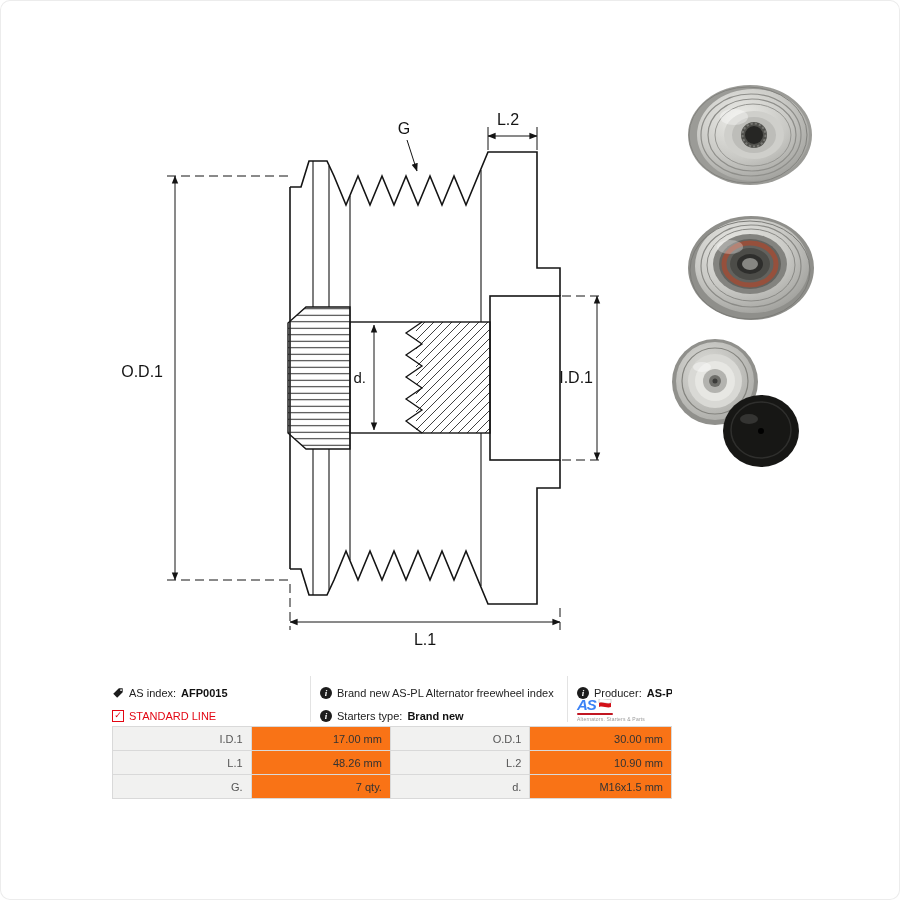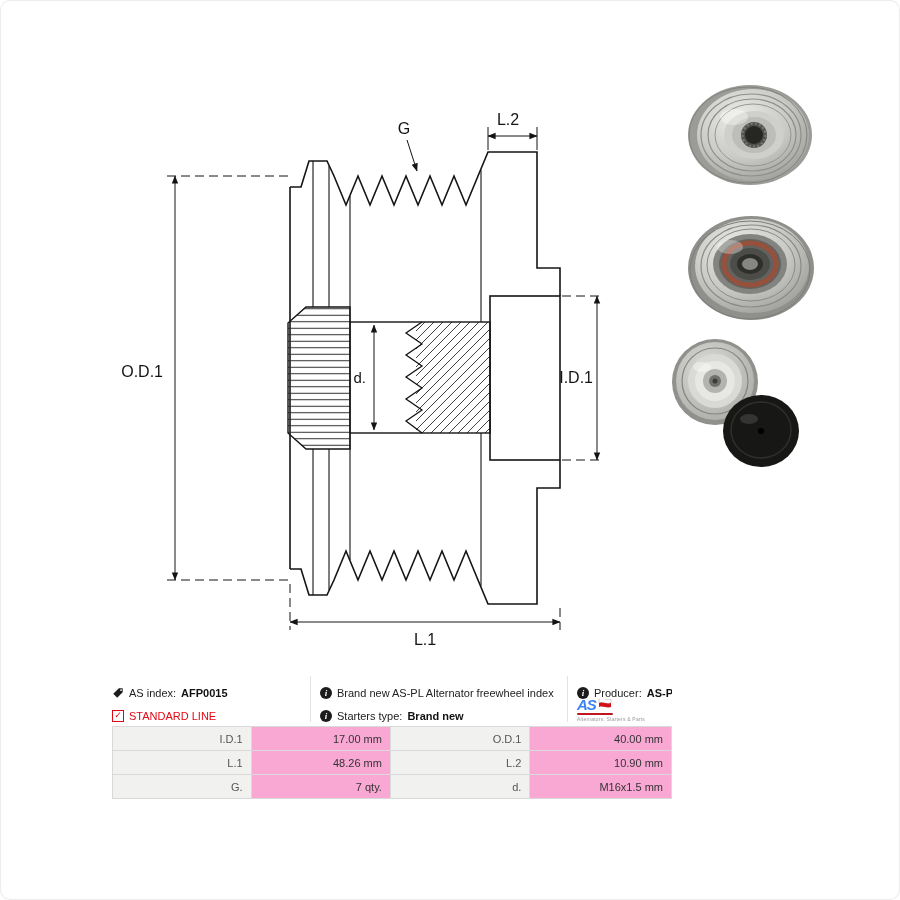--- a/index.html
+++ b/index.html
@@ -25,21 +25,21 @@
   .logo{position:relative;line-height:1}
   .logo-top{display:flex;align-items:flex-start}
   .logo-as{font-style:italic;font-weight:bold;font-size:15px;color:#3b82f6;letter-spacing:-1px}
   .logo-flag{margin-left:2px;margin-top:1px}
   .logo-line{height:2px;background:#c11622;width:36px;border-radius:2px;margin-top:1px}
   .logo-sub{font-size:5px;color:#999;margin-top:2px;letter-spacing:.2px}
 
   .spec-table{position:absolute;left:112px;top:726px;width:560px;border-collapse:collapse;font-size:11px}
   .spec-table td{border:1px solid #d9d9d9;height:23px;text-align:right;padding:0 8px;width:140px}
   td.lbl{background:#f1f1f0;color:#555}
-  td.val{background:#f9a8d4;color:#333}
+  td.val{background:#f97316;color:#333}
 </style>
 </head>
 <body>
 
 <div class="page">
 
   <svg class="drawing" width="660" height="670" viewBox="0 0 660 670">
     <defs>
       <marker id="ah" viewBox="0 0 10 10" refX="9.5" refY="5" markerWidth="8" markerHeight="8" orient="auto-start-reverse">
           <path d="M0,1 L10,5 L0,9 Z" fill="#141414"></path>
@@ -219,21 +219,21 @@
       </div>
     </div>
   </div>
 
   <table class="spec-table">
     <tbody>
       <tr>
         <td class="lbl">I.D.1</td>
         <td class="val">17.00 mm</td>
         <td class="lbl">O.D.1</td>
-        <td class="val">40.00 mm</td>
+        <td class="val">30.00 mm</td>
       </tr>
       <tr>
         <td class="lbl">L.1</td>
         <td class="val">48.26 mm</td>
         <td class="lbl">L.2</td>
         <td class="val">10.90 mm</td>
       </tr>
       <tr>
         <td class="lbl">G.</td>
         <td class="val">7 qty.</td>

